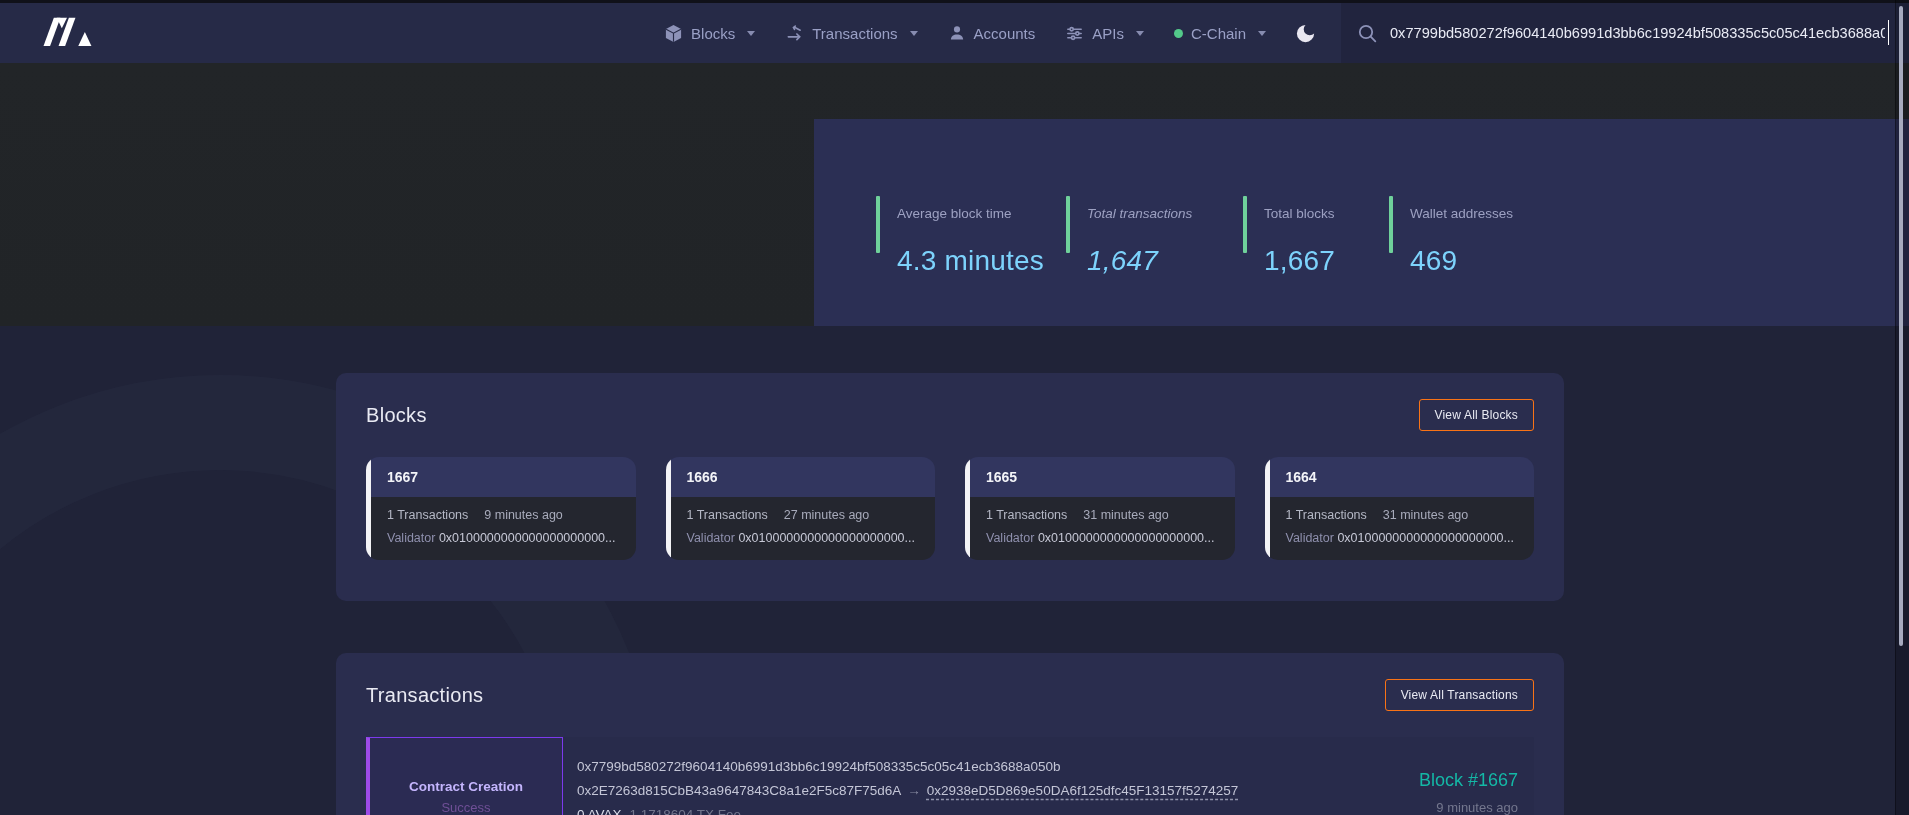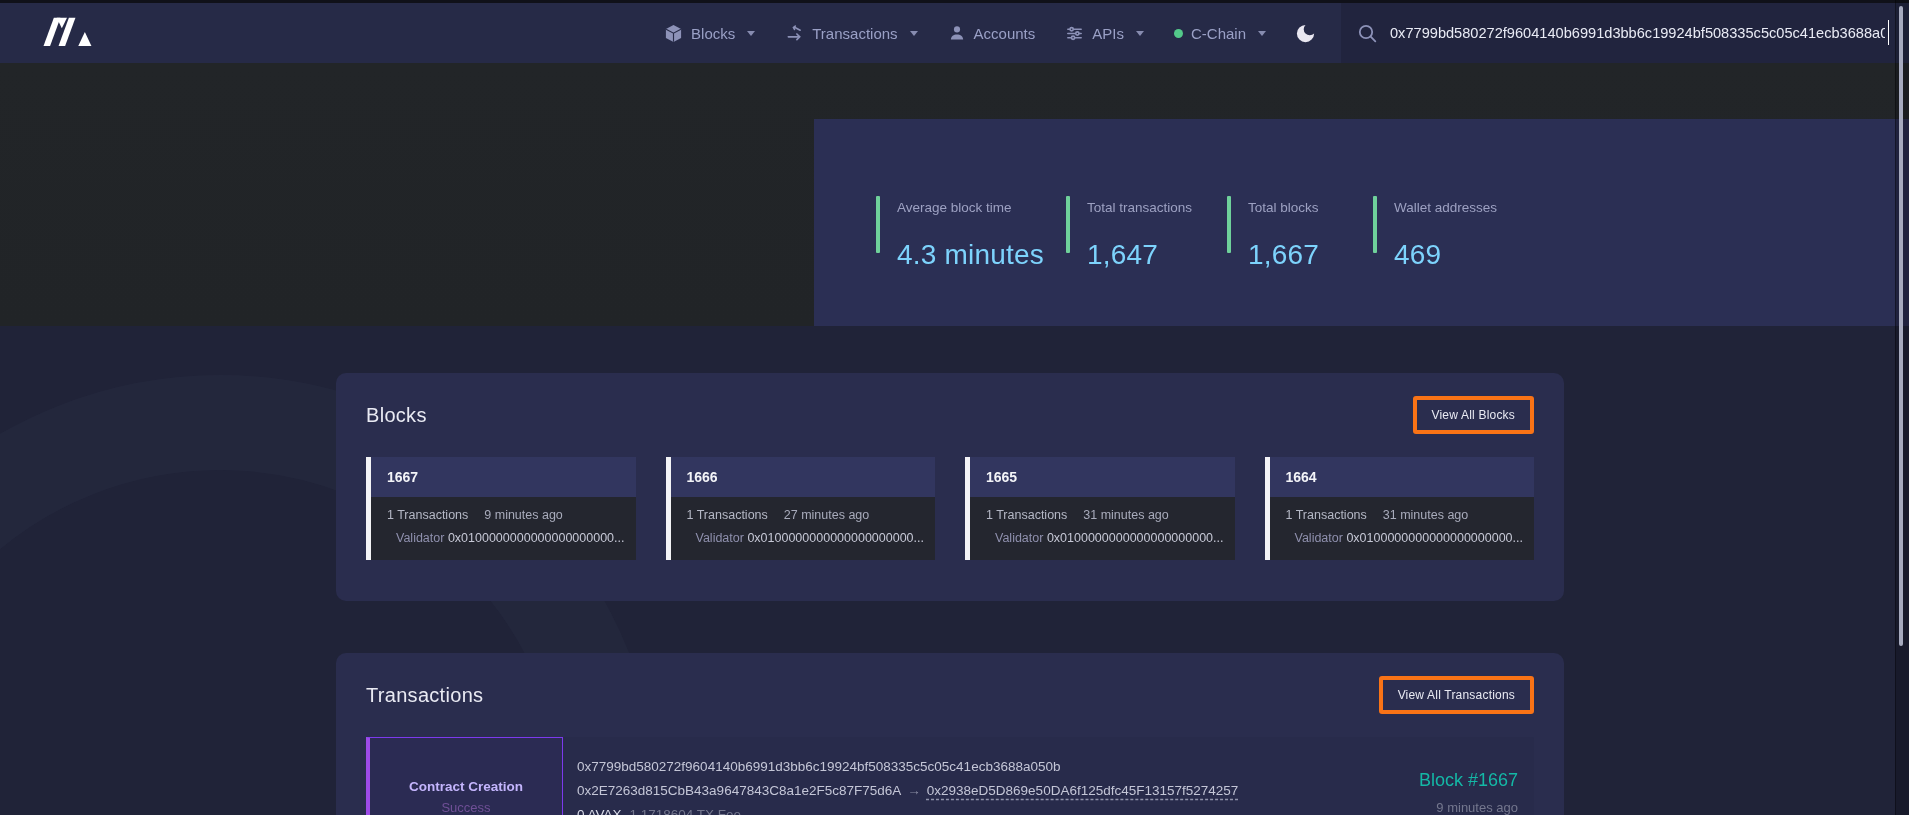--- a/index.html
+++ b/index.html
@@ -31,52 +31,52 @@
   .search-input {
     flex:1; background:transparent; border:none; outline:none;
     color:#e9ebf5; font-size:14.6px; font-family:inherit; padding:0 10px 0 0;
   }
   .caret { position:absolute; right:6px; top:17px; width:1.5px; height:25px; background:#ffffff; }
   
   .hero { position:absolute; top:63px; left:0; width:100%; height:263px; background:linear-gradient(180deg,#222528,#212427); }
   .stats-panel { position:absolute; left:814px; top:56px; right:0; bottom:0; background:#2b2f54; }
   .stats-row { display:flex; padding:77px 0 0 62px; }
   .stat { display:flex; }
-  .stat:nth-child(1){ width:190px; } .stat:nth-child(2){ width:161px; } .stat:nth-child(3){ width:146px; }
+  .stat:nth-child(1){ width:190px; } .stat:nth-child(2){ width:177px;font-style:italic; } .stat:nth-child(3){ width:146px; }
   .stat-bar { width:4px; height:57px; background:#6fd19b; border-radius:1px; margin-right:17px; flex:0 0 auto; }
-  .stat-label { font-size:13.5px; color:#9da1c2; margin-top:4px; }
+  .stat-label { font-size:13.5px; color:#9da1c2; margin-top:10px; }
   .stat-value { font-size:28px; color:#7dd3fc; margin-top:24px; letter-spacing:.2px; }
   
   .decor-circle {
     position:absolute; left:-220px; top:375px; width:880px; height:880px;
     border-radius:50%; border:95px solid rgba(140,146,190,0.04); z-index:1;
   }
   
   .section-card {
     position:absolute; left:336px; width:1228px; background:#2a2d4e;
     border-radius:10px; padding:0 30px; z-index:2;
   }
   #blocks-card { top:373px; height:228px; }
   #tx-card { top:653px; height:330px; }
   .section-header { display:flex; align-items:center; justify-content:space-between; padding-top:26px; height:58px; }
   .section-title { font-size:20px; color:#e9eaf3; font-weight:400; letter-spacing:.3px; }
   .view-all-btn {
-    background:transparent; border:4px solid #f97316; border-radius:3px;
+    background:transparent; border:1px solid #f97316; border-radius:3px;
     color:#e9eaf3; font-size:12px; padding:8px 15px; font-family:inherit; cursor:pointer; letter-spacing:.2px;
   }
   
   .block-cards { display:flex; gap:30px; margin-top:26px; }
-  .block-card { flex:1; height:103px; display:flex; border-radius:0; overflow:hidden; cursor:pointer; }
+  .block-card { flex:1; height:103px; display:flex; border-radius:13px; overflow:hidden; cursor:pointer; }
   .block-card-bar { width:5px; background:#f3f3f6; flex:0 0 auto; }
   .block-card-main { flex:1; display:flex; flex-direction:column; }
   .block-card-header { height:40px; background:#32365f; display:flex; align-items:center; padding:0 16px; font-size:14px; font-weight:bold; color:#f3f4f8; }
   .block-card-body { flex:1; background:#24262f; padding:11px 16px 11px; font-size:12.5px; }
   .block-line1 { display:flex; gap:16px; color:#b5b8c6; }
   .block-time { color:#a8abbb; }
-  .block-line2 { margin-top:9px; white-space:nowrap;margin-left:9px; }
+  .block-line2 { margin-top:9px; white-space:nowrap; }
   .validator-label { color:#8f90ae; }
   .validator-value { color:#c6c8d6; }
   
   .tx-rows { margin-top:26px; }
   .tx-row { display:flex; background:#282b4b; min-height:120px; border-radius:2px; }
   .tx-badge {
     width:197px; flex:0 0 auto;
     border:1px solid #7c3aed; border-left:4px solid #9d4be8;
     background:rgba(124,58,237,0.05);
     display:flex; flex-direction:column; align-items:center; justify-content:center; gap:6px;

